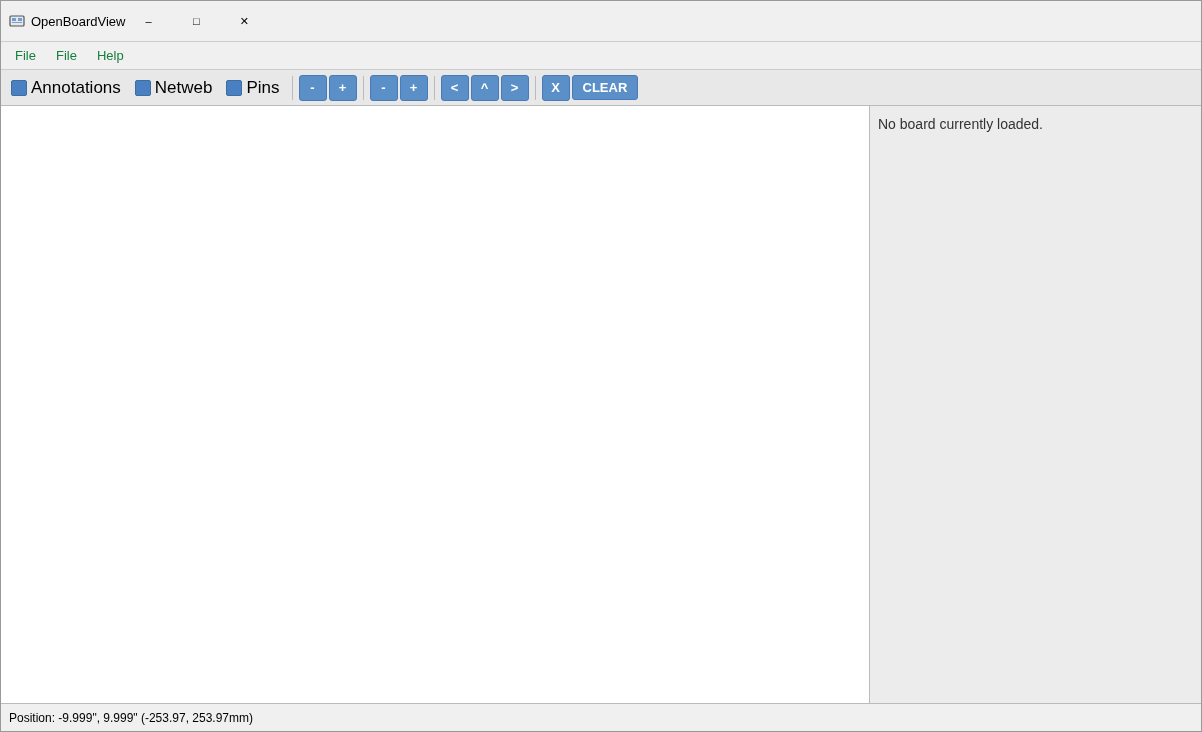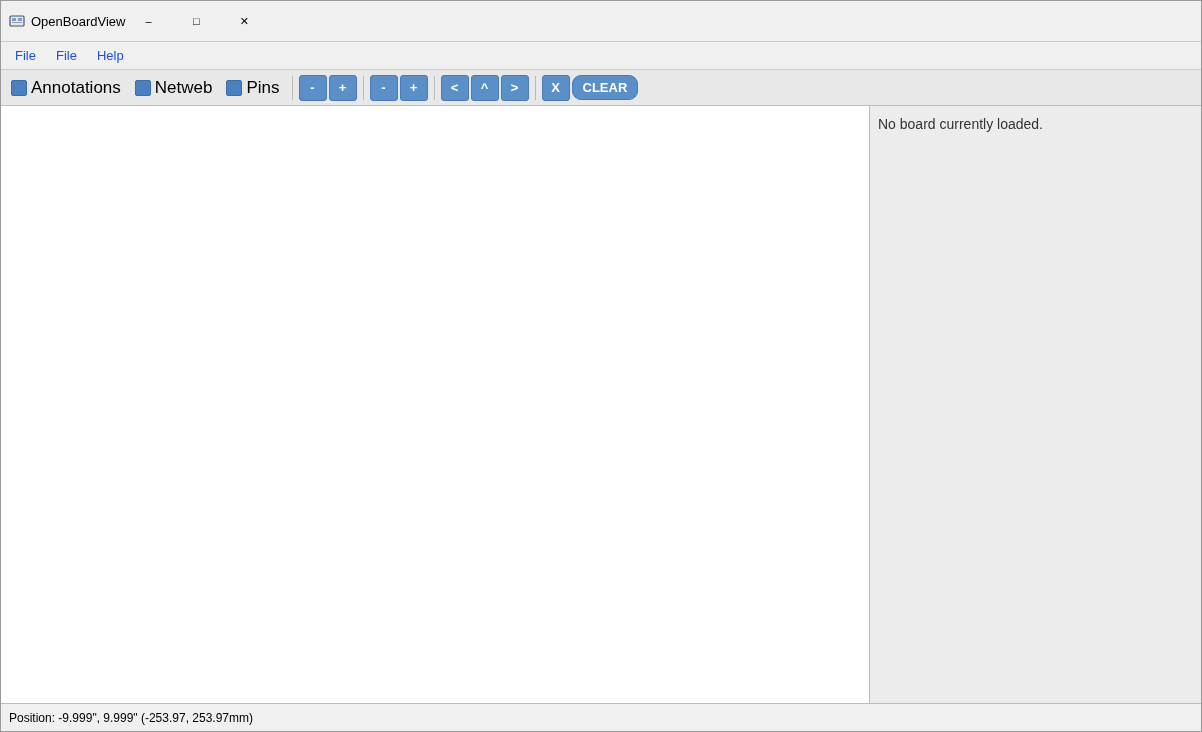--- a/index.html
+++ b/index.html
@@ -72,21 +72,21 @@
       height: 28px;
       border-bottom: 1px solid #ccc;
       padding: 0 4px;
       flex-shrink: 0;
     }
 
     .menu-item {
       padding: 4px 10px;
       cursor: pointer;
       font-size: 13px;
-      color: #1d4ed8;
+      color: #15803d;
       border-radius: 2px;
     }
 
     
     #toolbar {
       display: flex;
       align-items: center;
       background: #e8e8e8;
       height: 36px;
       padding: 0 4px;
@@ -139,21 +139,21 @@
 
     .toolbar-btn-group {
       display: flex;
       gap: 2px;
     }
 
     .toolbar-clear {
       padding: 4px 10px;
       background: #5a8fc8;
       border: 1px solid #4a7ab8;
-      border-radius: 9px;
+      border-radius: 3px;
       cursor: pointer;
       font-size: 13px;
       font-weight: bold;
       color: #fff;
     }
 
     
     #main-content {
       display: flex;
       flex: 1;

